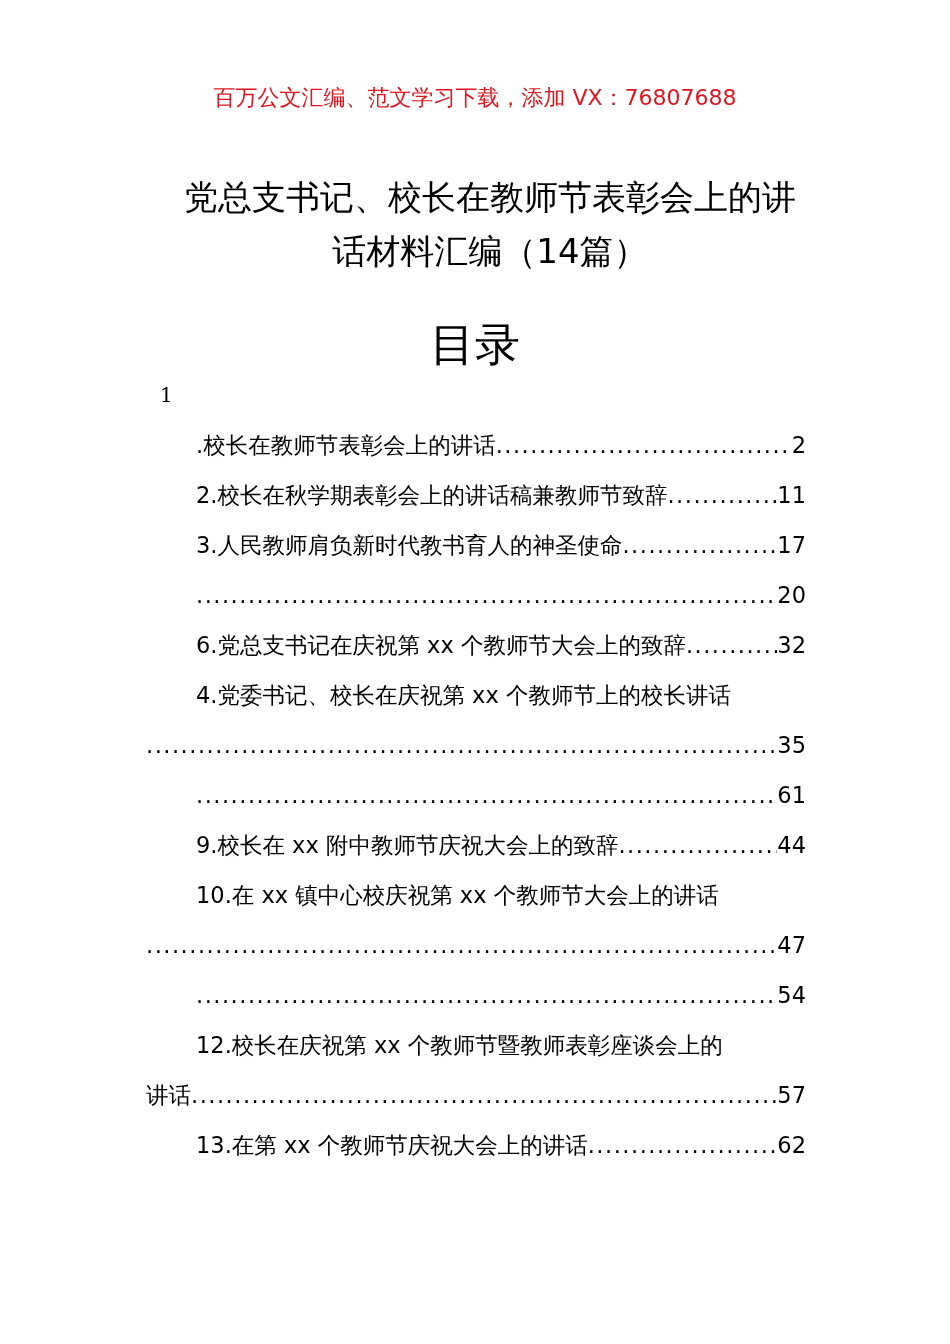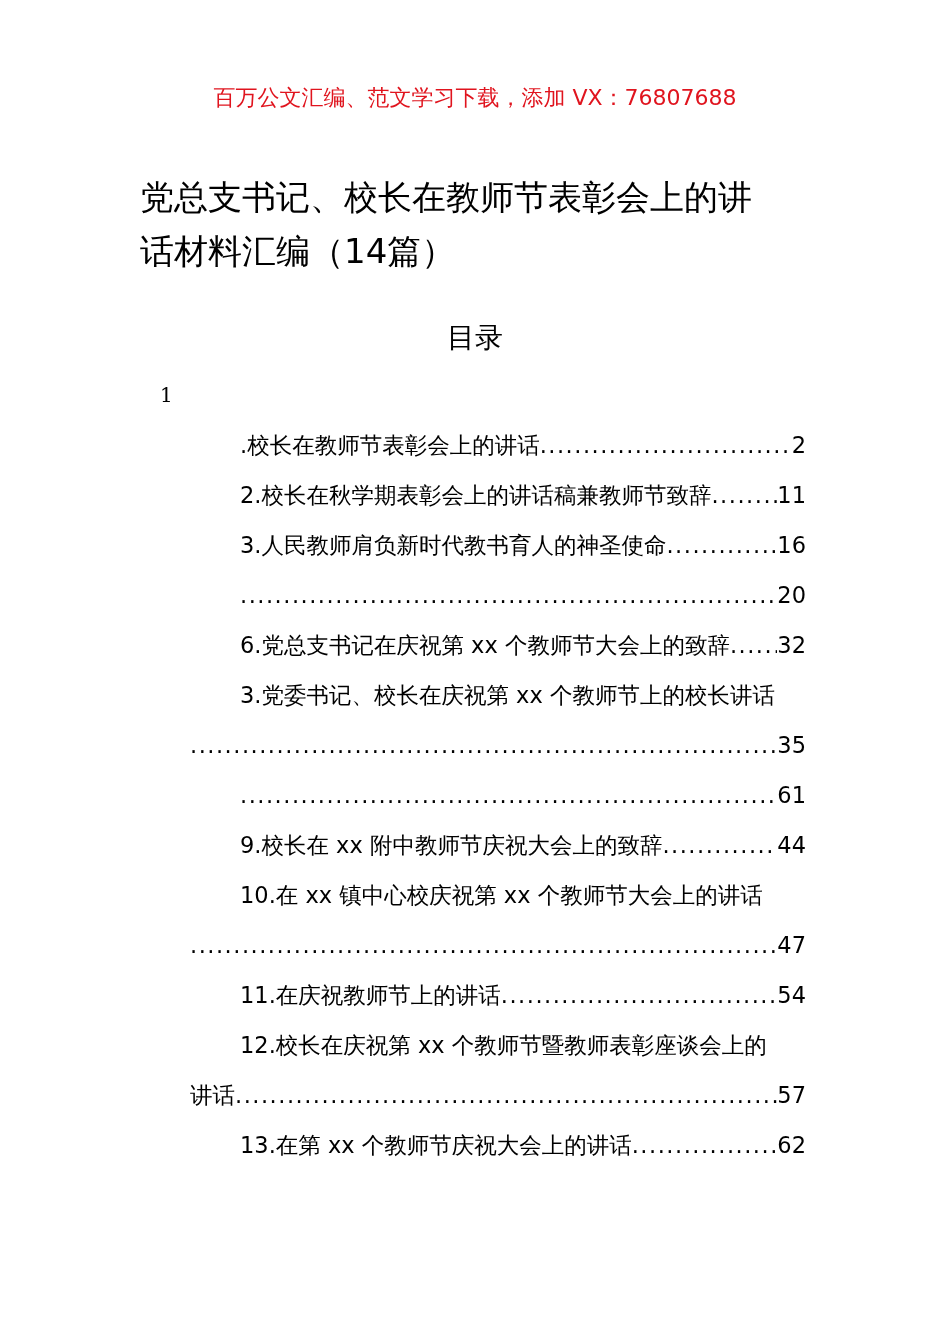--- a/index.html
+++ b/index.html
@@ -1,29 +1,29 @@
 <!DOCTYPE html>
 <html><head>
 <meta charset="utf-8">
 <style>
   html, body { margin: 0; padding: 0; background: #ffffff; }
   body { width: 950px; height: 1344px; position: relative; overflow: hidden;
          font-family: "DejaVu Sans", "Liberation Sans", sans-serif; color: #000; }
   .header-note { position: absolute; top: 86px; left: 0; width: 950px; text-align: center;
                  color: #e0141e; font-size: 22px; line-height: 24px; }
-  .doc-title { position: absolute; top: 170px; left: 140px; width: 670px; text-align: left;
+  .doc-title { position: absolute; top: 170px; left: 155px; width: 670px; text-align: center;
                font-size: 34px; line-height: 54px; letter-spacing: 0px; }
   .doc-title .line { display: block; white-space: nowrap; }
-  .toc-heading { position: absolute; top: 315px; left: 0; width: 950px; text-align: center;
-                 font-size: 28px; line-height: 46px; }
+  .toc-heading { position: absolute; top: 322px; left: 0; width: 950px; text-align: center;
+                 font-size: 45px; line-height: 46px; }
   .toc-stray { position: absolute; top: 382px; left: 160px; font-family: "DejaVu Serif", serif;
                font-size: 20px; line-height: 26px; }
   .toc { position: absolute; top: 420px; left: 146px; width: 660px; }
   .toc-entry { font-size: 22.5px; line-height: 50px; position: relative; }
-  .toc-row { display: flex; align-items: baseline; height: 50px; white-space: nowrap; overflow: hidden; margin-left: 44px; }
+  .toc-row { display: flex; align-items: baseline; height: 50px; white-space: nowrap; overflow: hidden; }
   .toc-row.indent { padding-left: 50px; }
   .toc-text { flex: 0 0 auto; }
   .toc-leader { flex: 1 1 auto; overflow: hidden; white-space: nowrap; letter-spacing: 1.5px; }
   .toc-leader::before { content: "................................................................................................................................................................"; }
   .toc-page { flex: 0 0 auto; }
 </style>
 </head>
 <body>
 
 <div class="header-note">百万公文汇编、范文学习下载，添加 VX：76807688</div>
@@ -52,21 +52,21 @@
         <span class="toc-text">2.校长在秋学期表彰会上的讲话稿兼教师节致辞</span>
         <span class="toc-leader"></span>
         <span class="toc-page">11</span>
       </div>
   </div>
 
   <div class="toc-entry">
     <div class="toc-row indent">
         <span class="toc-text">3.人民教师肩负新时代教书育人的神圣使命</span>
         <span class="toc-leader"></span>
-        <span class="toc-page">16</span>
+        <span class="toc-page">17</span>
       </div>
   </div>
 
   <div class="toc-entry">
     <div class="toc-row indent">
         <span class="toc-leader"></span>
         <span class="toc-page">20</span>
       </div>
   </div>
 
@@ -74,21 +74,21 @@
   <div class="toc-entry">
     <div class="toc-row indent">
         <span class="toc-text">6.党总支书记在庆祝第 xx 个教师节大会上的致辞</span>
         <span class="toc-leader"></span>
         <span class="toc-page">32</span>
       </div>
   </div>
 
   <div class="toc-entry">
     <div class="toc-row indent">
-        <span class="toc-text">3.党委书记、校长在庆祝第 xx 个教师节上的校长讲话</span>
+        <span class="toc-text">4.党委书记、校长在庆祝第 xx 个教师节上的校长讲话</span>
       </div>
     <div class="toc-row">
         <span class="toc-text"></span>
         <span class="toc-leader"></span>
         <span class="toc-page">35</span>
       </div>
   </div>
 
   <div class="toc-entry">
     <div class="toc-row indent">
@@ -111,21 +111,20 @@
       </div>
     <div class="toc-row">
         <span class="toc-text"></span>
         <span class="toc-leader"></span>
         <span class="toc-page">47</span>
       </div>
   </div>
 
   <div class="toc-entry">
     <div class="toc-row indent">
-        <span class="toc-text">11.在庆祝教师节上的讲话</span>
         <span class="toc-leader"></span>
         <span class="toc-page">54</span>
       </div>
   </div>
 
   <div class="toc-entry">
     <div class="toc-row indent">
         <span class="toc-text">12.校长在庆祝第 xx 个教师节暨教师表彰座谈会上的</span>
       </div>
     <div class="toc-row">

